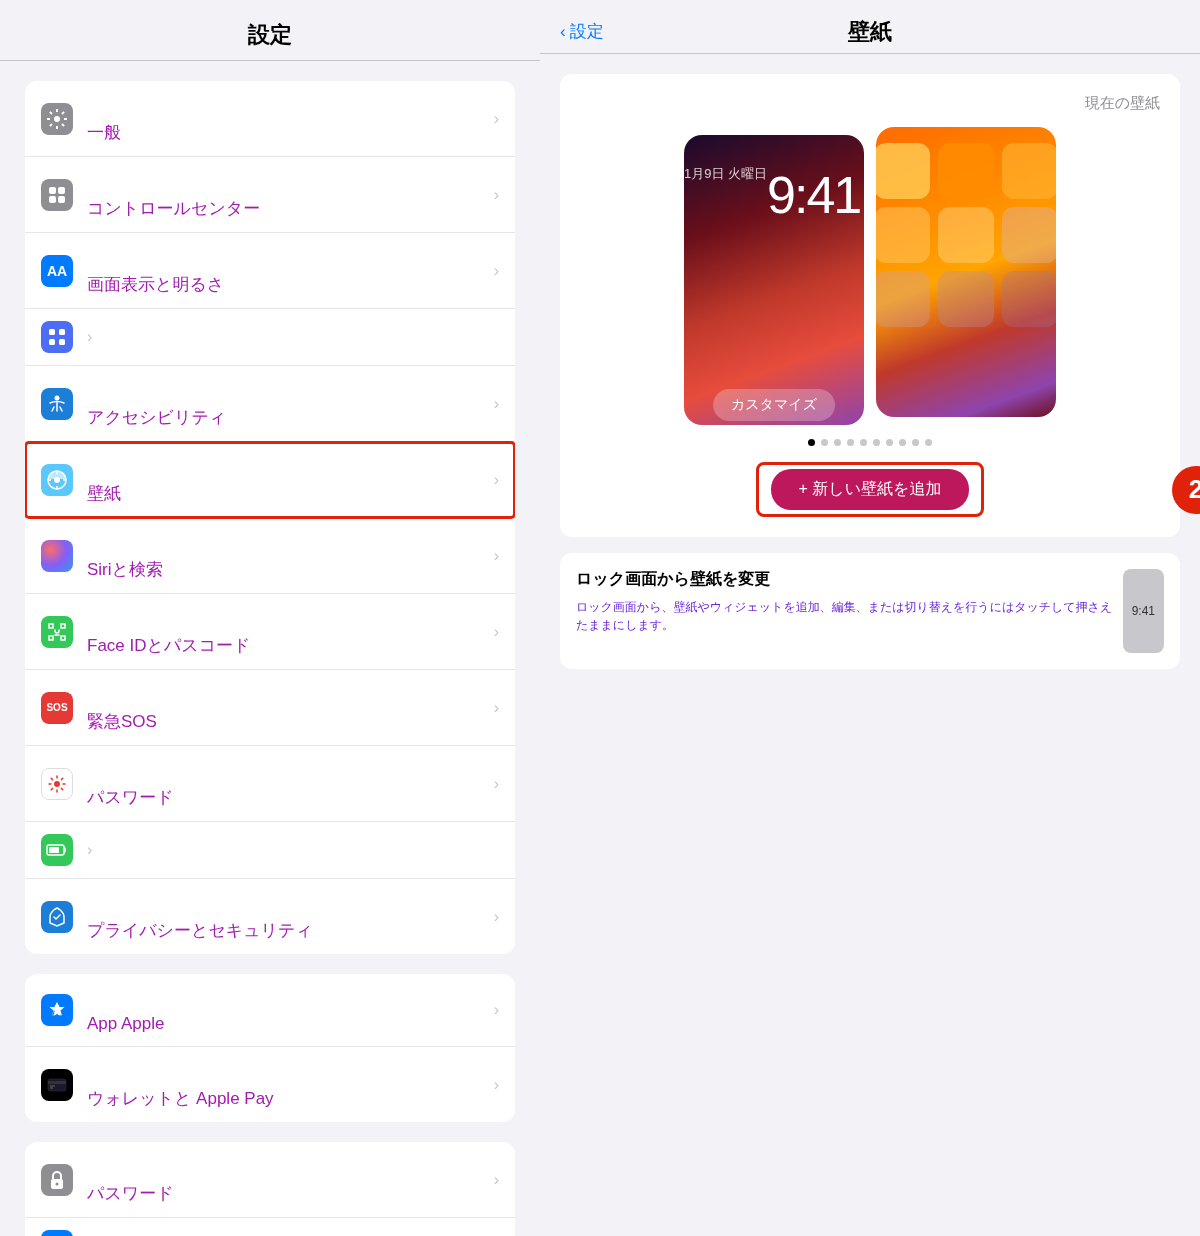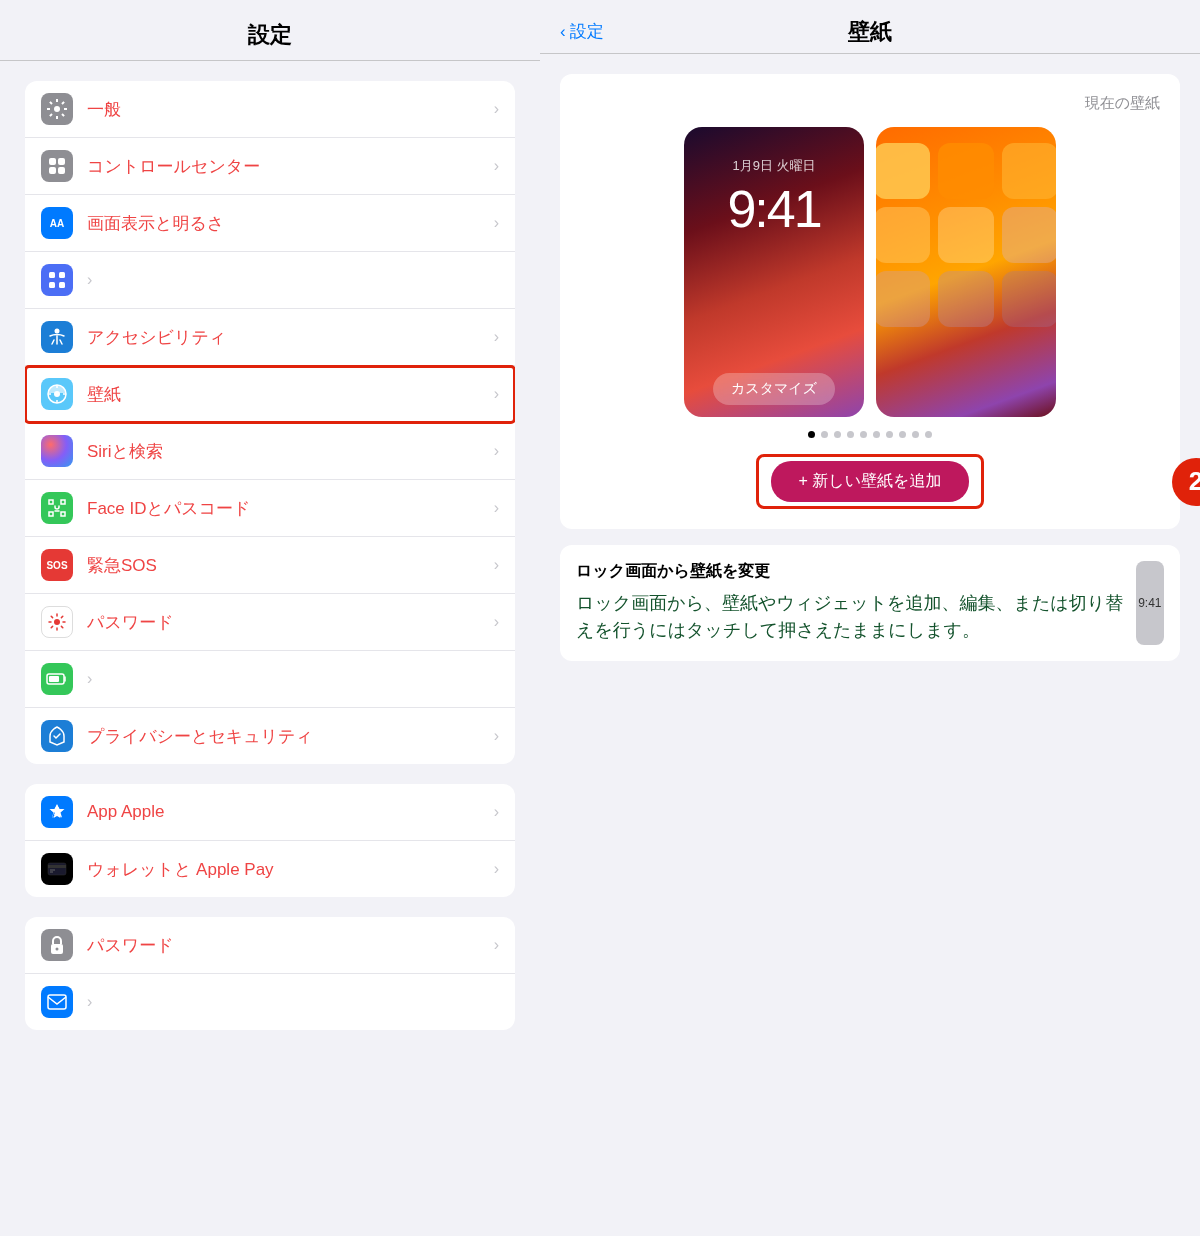--- a/index.html
+++ b/index.html
@@ -62,21 +62,22 @@
       margin-right: 14px;
       display: flex;
       align-items: center;
       justify-content: center;
       flex-shrink: 0;
       font-size: 18px;
     }
     .item-label {
       flex: 1;
       font-size: 17px;
-      color: #ef4444;
+      color: #a21caf;
+      margin-top: 28px;
     }
     .chevron {
       color: #c7c7cc;
       font-size: 16px;
     }
 
     
     .icon-gray { background: #8e8e93; }
 
     
@@ -142,38 +143,37 @@
       height: 290px;
       border-radius: 18px;
       overflow: hidden;
       position: relative;
       flex-shrink: 0;
     }
     
     .wp-lock {
       background: linear-gradient(160deg, #1a0a2e 0%, #6b0f1a 30%, #c0392b 55%, #e74c3c 75%, #8e44ad 100%);
       display: flex;
-      flex-direction: column;
-      align-items: center;
       padding-top: 30px;
+      margin-top: 8px;
     }
     .wp-lock-date {
       font-size: 13px;
       color: rgba(255,255,255,0.8);
       margin-bottom: 4px;
     }
     .wp-lock-time {
       font-size: 52px;
       font-weight: 200;
       color: #fff;
       letter-spacing: -2px;
     }
     .wp-lock-customize {
       position: absolute;
-      bottom: 12px;
+      bottom: 4px;
       left: 50%;
       transform: translateX(-50%);
       background: rgba(255,255,255,0.25);
       color: #fff;
       font-size: 14px;
       padding: 7px 18px;
       border-radius: 20px;
       white-space: nowrap;
       backdrop-filter: blur(4px);
     }
@@ -262,22 +262,22 @@
       padding: 16px;
       display: flex;
       align-items: flex-start;
     }
     .info-card-text h3 {
       font-size: 16px;
       font-weight: 600;
       margin-bottom: 8px;
     }
     .info-card-text p {
-      font-size: 18px;
-      color: #14532d;
+      font-size: 12px;
+      color: #6d28d9;
       line-height: 1.5;
     }
     .phone-screen-mini {
       width: 48px;
       height: 84px;
       background: #c7c7cc;
       border-radius: 8px;
       display: flex;
       flex-direction: column;
       align-items: center;
@@ -314,21 +314,21 @@
             <rect x="2" y="11" width="7" height="7" rx="2" fill="white"></rect>
             <rect x="11" y="11" width="7" height="7" rx="2" fill="white"></rect>
           </svg>
       </div>
       <span class="item-label">コントロールセンター</span>
       <span class="chevron">›</span>
     </div>
 
     <div class="settings-item">
       <div class="item-icon" style="background:#007aff;">
-        <span style="color:white;font-size:10px;font-weight:700;">AA</span>
+        <span style="color:white;font-size:14px;font-weight:700;">AA</span>
       </div>
       <span class="item-label">画面表示と明るさ</span>
       <span class="chevron">›</span>
     </div>
 
     <div class="settings-item">
       <div class="item-icon" style="background:#4c6ef5;">
         <svg width="20" height="20" viewBox="0 0 20 20" fill="white">
             <rect x="2" y="2" width="6" height="6" rx="1.5"></rect>
             <rect x="12" y="2" width="6" height="6" rx="1.5"></rect>

